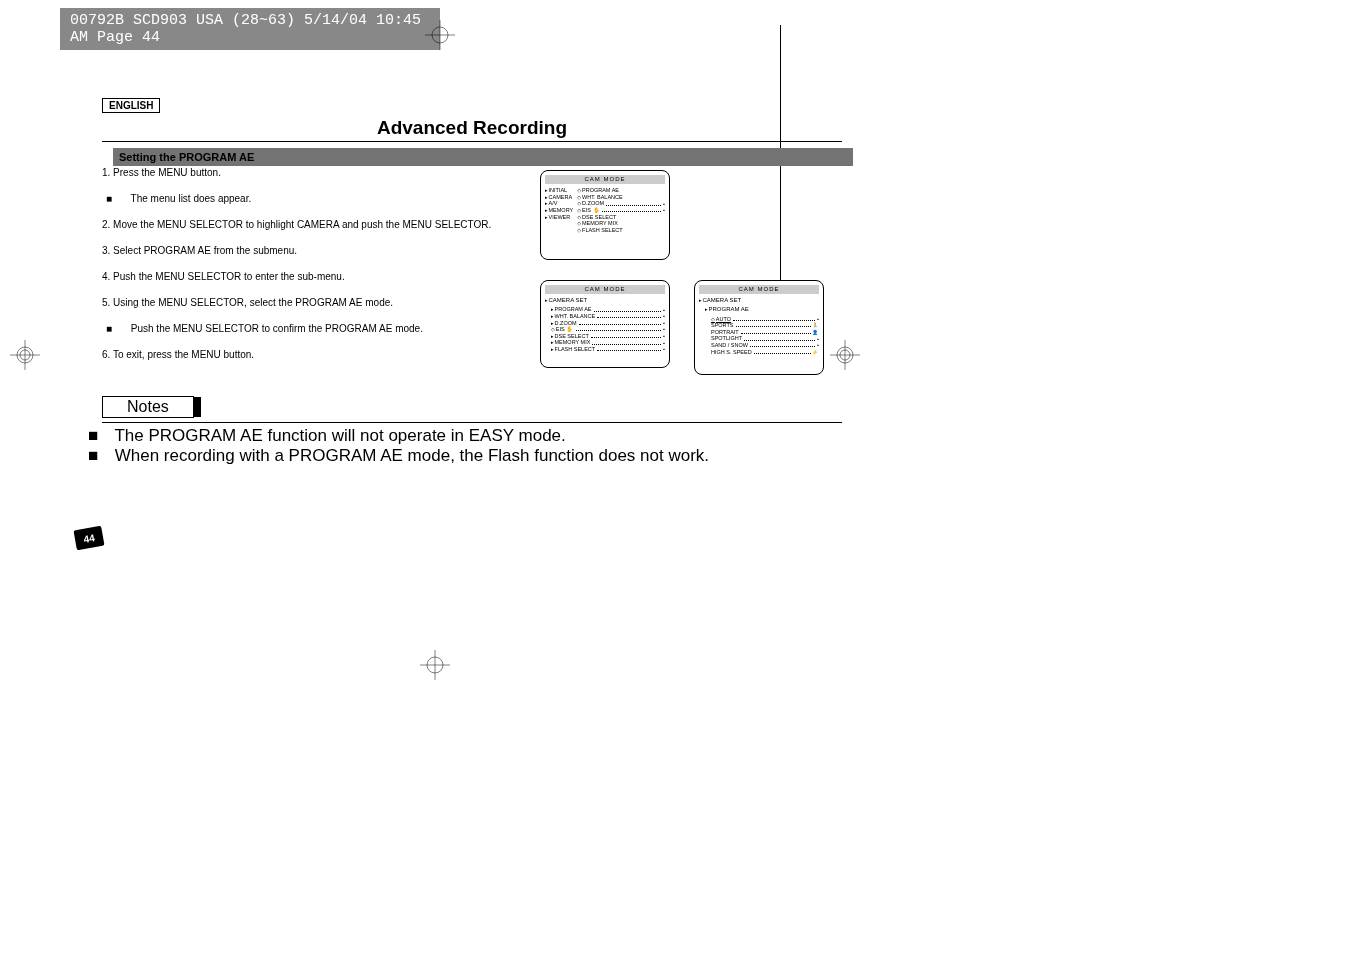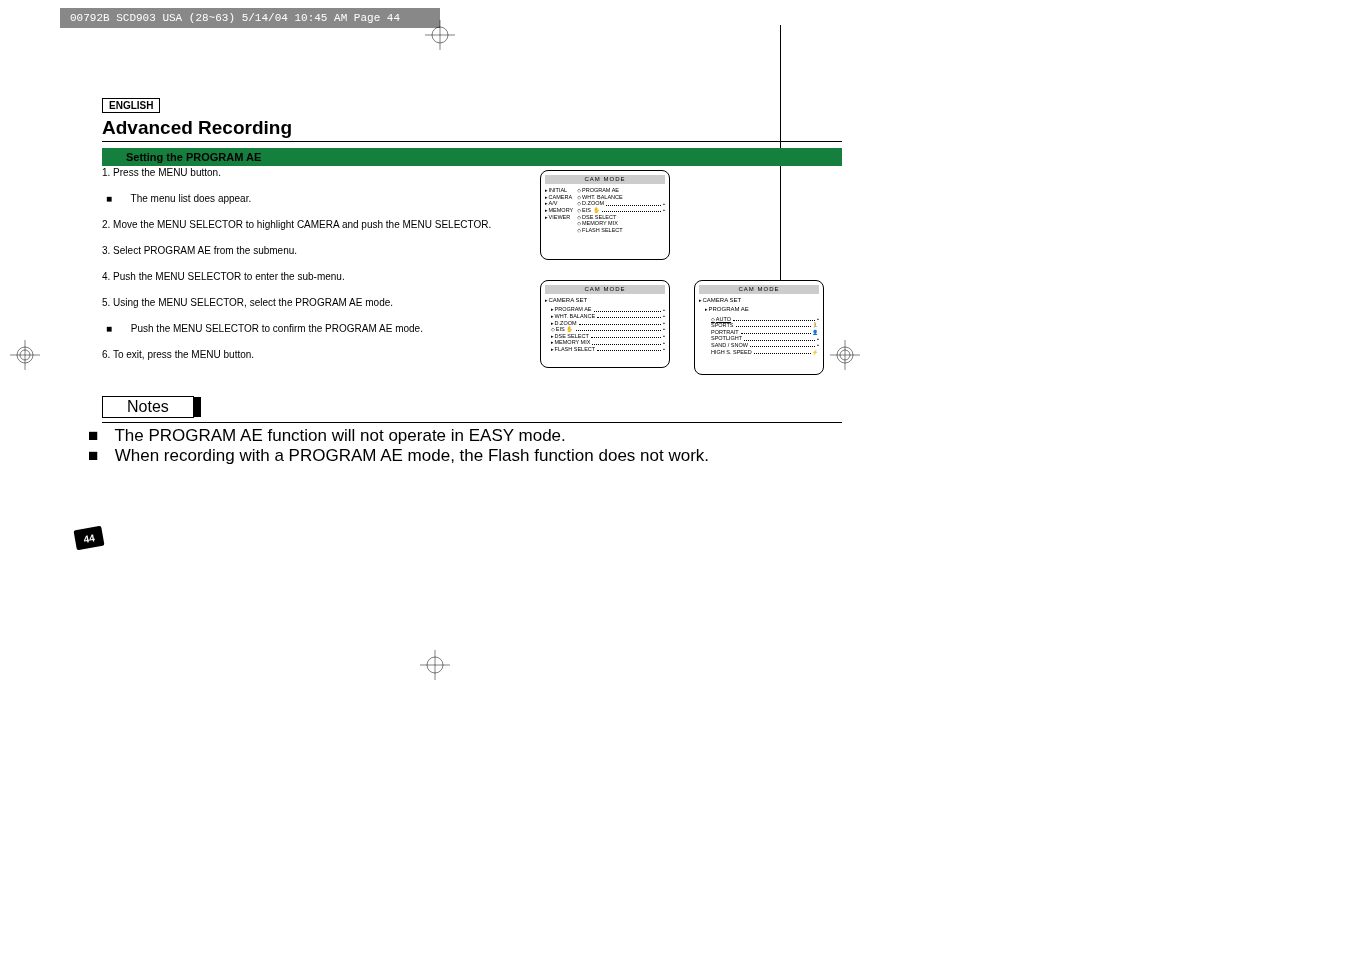--- a/index.html
+++ b/index.html
@@ -14,21 +14,21 @@
       height: 954px;
       position: relative;
     }
     .header-strip {
       position: absolute;
       top: 8px;
       left: 60px;
       background: #888;
       color: #fff;
       font-family: "Courier New", monospace;
-      font-size: 11px;
+      font-size: 15px;
       padding: 4px 10px;
       width: 380px;
     }
     .register-mark-top {
       position: absolute;
       top: 20px;
       left: 425px;
     }
     .vertical-divider {
       position: absolute;
@@ -50,29 +50,31 @@
       padding: 1px 6px;
       font-size: 10px;
       font-weight: bold;
     }
     .section-title {
       font-size: 19px;
       font-weight: bold;
       margin-top: 4px;
       border-bottom: 1px solid #000;
       padding-bottom: 2px;
+      text-align: center;
     }
     .subsection-title {
-      background: #15803d;
+      background: #737373;
       font-size: 11px;
       font-weight: bold;
-      padding: 3px 24px;
+      padding: 3px 6px;
       margin-top: 6px;
       display: inline-block;
       width: 100%;
+      margin-left: 11px;
     }
     .steps {
       margin-top: 0;
       font-size: 10px;
       line-height: 1.4;
       width: 400px;
     }
     .step {
       margin-bottom: 12px;
       padding-left: 18px;

